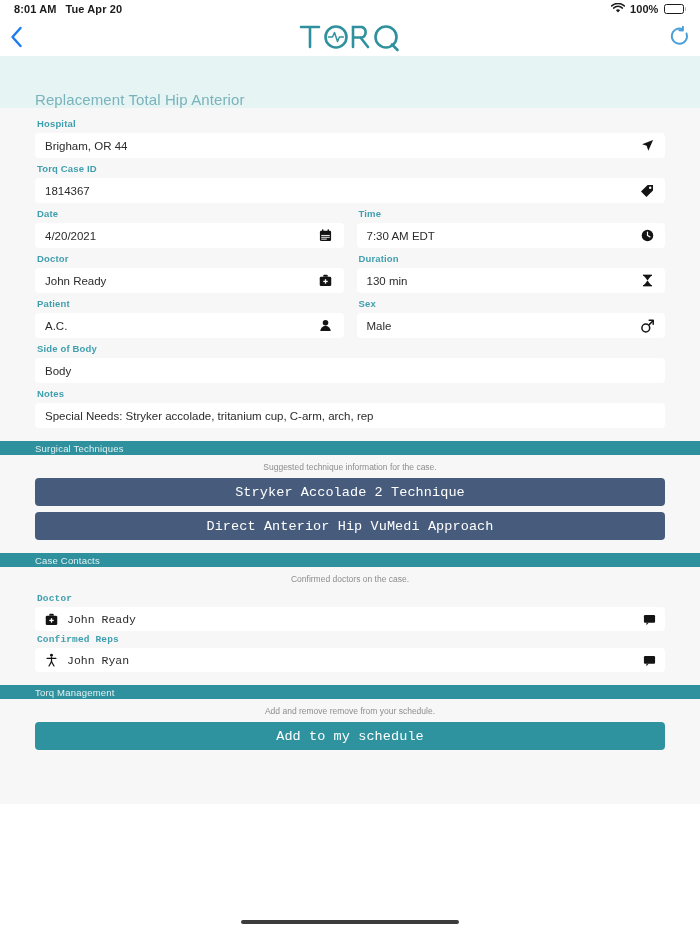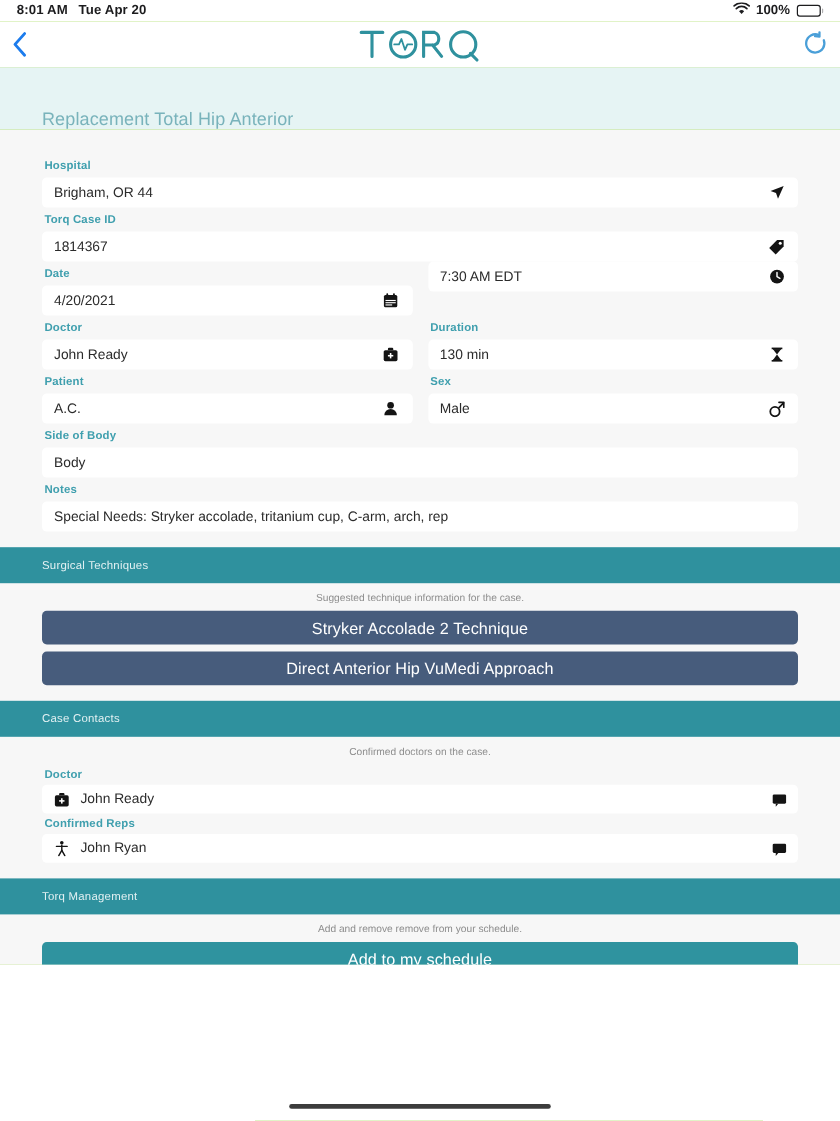--- a/index.html
+++ b/index.html
@@ -117,21 +117,21 @@
     letter-spacing: 0.1px;
   }
 
   
   .content {
     flex: 1;
     background: #f7f7f7;
     overflow: hidden;
   }
   .form-wrap {
-    padding: 20px 35px 0 35px;
+    padding: 5px 35px 0 35px;
   }
   .field-label {
     color: #3f9fae;
     font-size: 9.5px;
     font-weight: 700;
     letter-spacing: 0.15px;
     margin: 5px 0 3px 2px;
     line-height: 12px;
   }
   .field-box {
@@ -160,41 +160,42 @@
   }
   .row2 {
     display: flex;
     gap: 13px;
   }
   .row2 > .col { flex: 1 1 0; min-width: 0; }
 
   
   .section-header {
     background: #2f919e;
-    height: 30px;
+    height: 14px;
     display: flex;
     align-items: center;
     padding: 0 35px;
     box-sizing: border-box;
     margin-top: 13px;
   }
   .section-header .sh-label {
     color: #e3f1f3;
     font-size: 9.5px;
     font-weight: 400;
     letter-spacing: 0.2px;
   }
   .section-sub {
     text-align: center;
     color: #8d8d8d;
     font-size: 8.5px;
     padding: 7px 0 6px 0;
   }
   .section-body {
     padding: 0 35px;
+    font-family: Liberation Mono, monospace;
   }
   .big-button {
     background: #475c7c;
     color: #ffffff;
     height: 28px;
     border-radius: 4px;
     display: flex;
     align-items: center;
     justify-content: center;
     font-size: 13.5px;
@@ -375,20 +376,21 @@
                 <rect x="3.2" y="0.4" width="1.6" height="3" rx="0.7" fill="#141414"></rect>
                 <rect x="9.2" y="0.4" width="1.6" height="3" rx="0.7" fill="#141414"></rect>
                 <rect x="2.4" y="6.4" width="9.2" height="1" fill="#ffffff"></rect>
                 <rect x="2.4" y="8.4" width="9.2" height="1" fill="#ffffff"></rect>
                 <rect x="2.4" y="10.4" width="6" height="1" fill="#ffffff"></rect>
               </svg>
             </span>
           </div>
         </div>
         <div class="col">
+          <div class="field-label">Time</div>
           <div class="field-box">
             <span class="field-value">7:30 AM EDT</span>
             <span class="field-icon">
               <svg width="13" height="13" viewBox="0 0 14 14">
                 <circle cx="7" cy="7" r="6.2" fill="#141414"></circle>
                 <path d="M7 3.4 L7 7 L9.6 8.5" stroke="#ffffff" stroke-width="1.3" fill="none" stroke-linecap="round"></path>
               </svg>
             </span>
           </div>
         </div>

